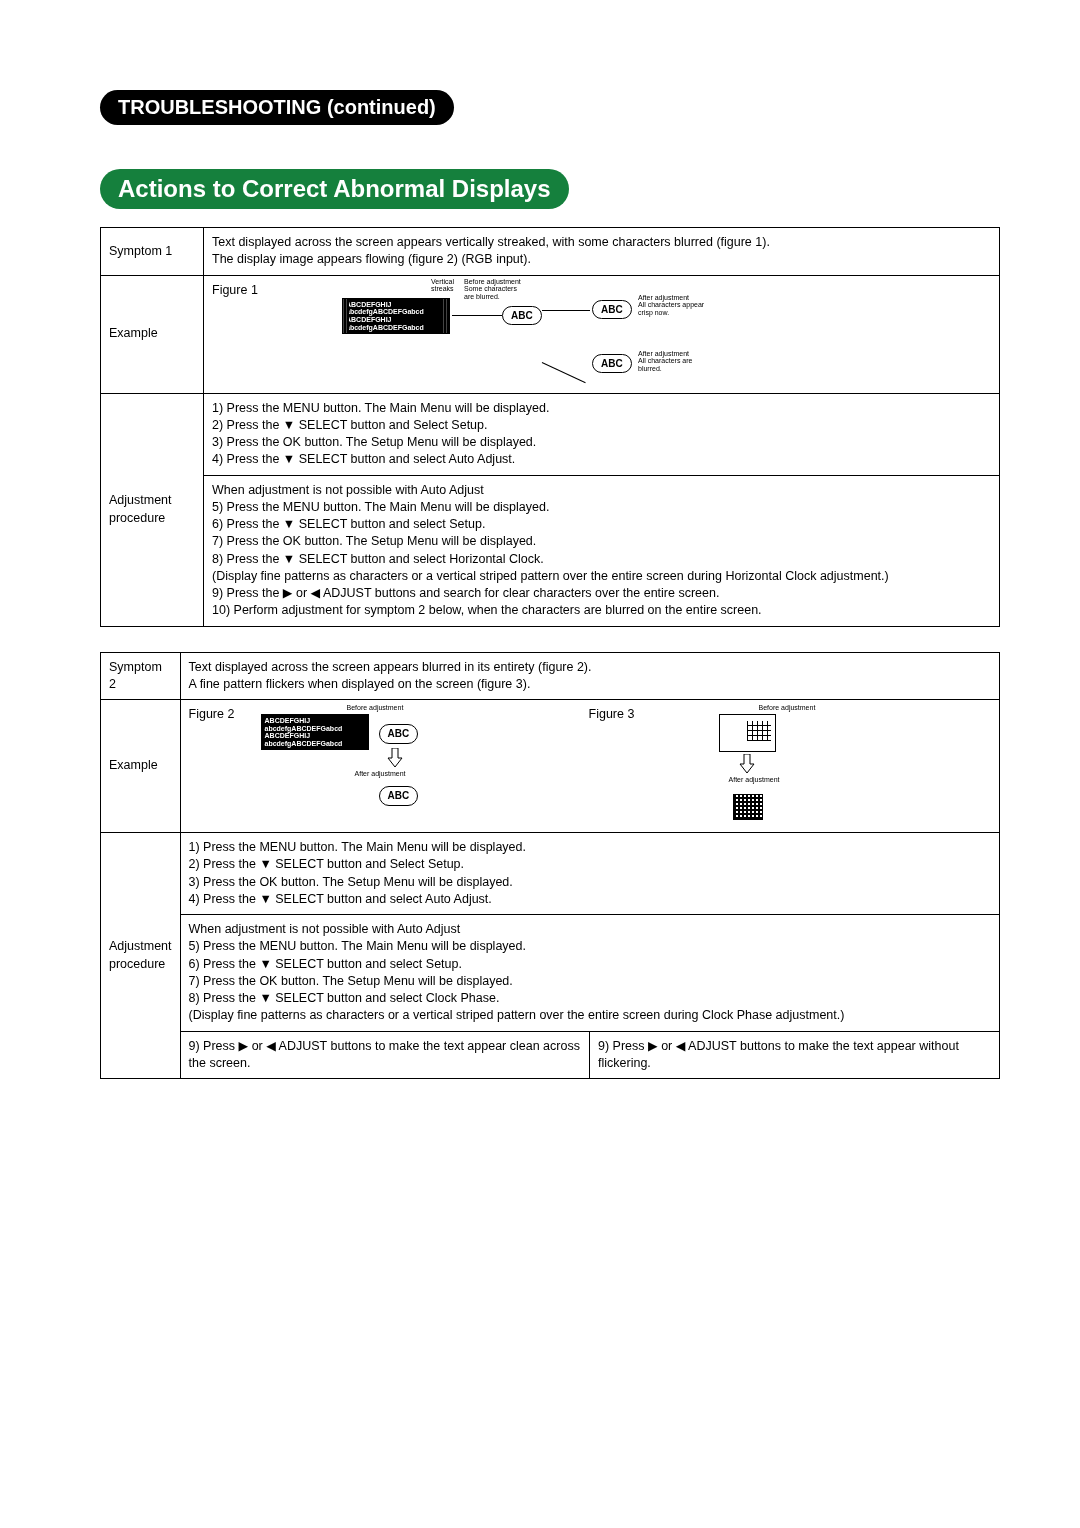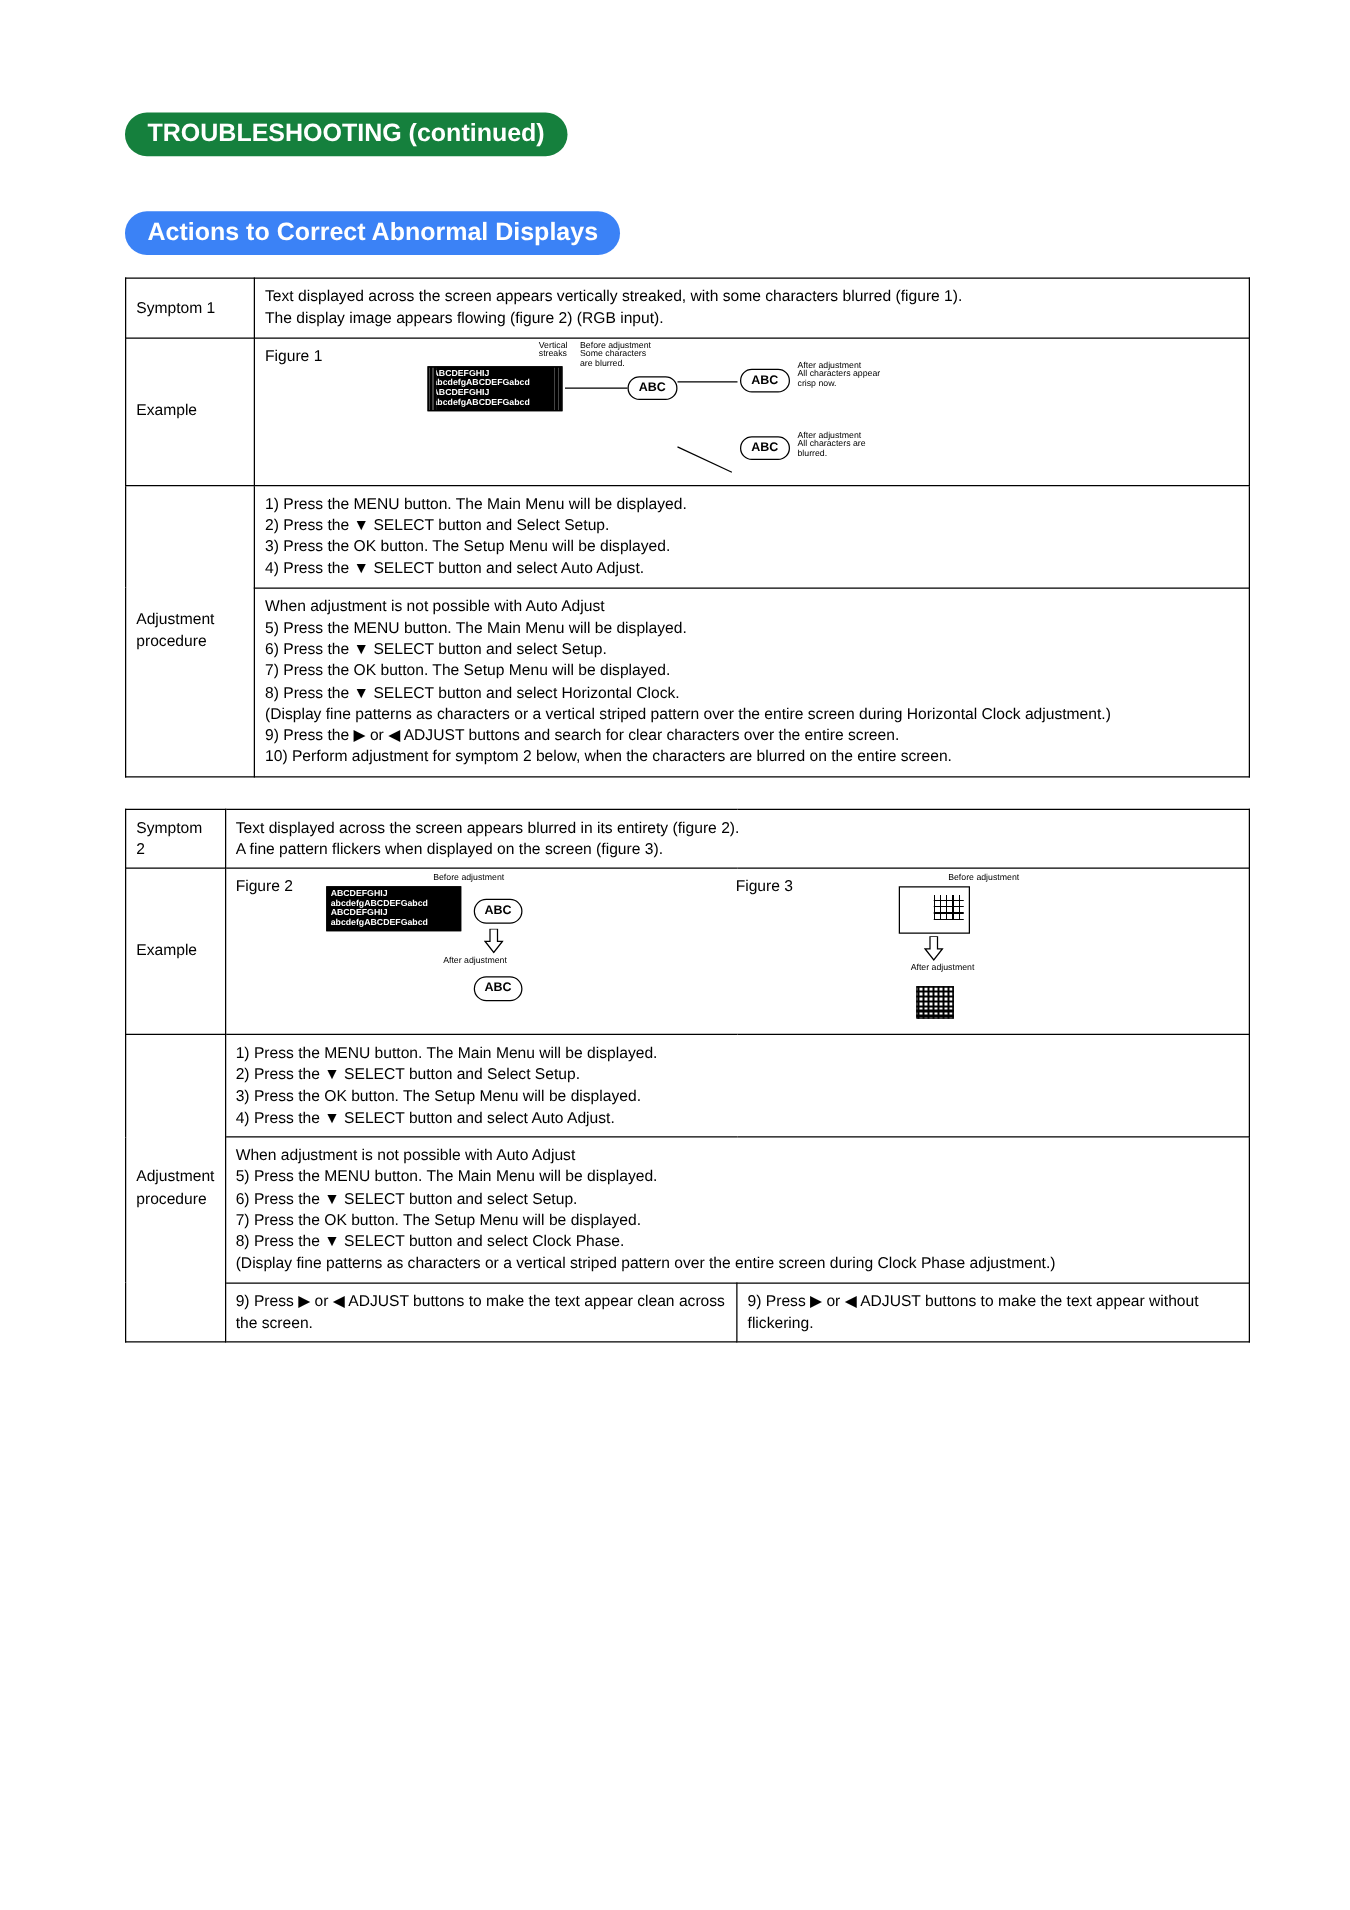--- a/index.html
+++ b/index.html
@@ -14,22 +14,22 @@
     padding: 90px 80px 50px 100px;
     box-sizing: border-box;
   }
   .pill {
     display: inline-block;
     color: #fff;
     font-weight: bold;
     border-radius: 999px;
     padding: 6px 18px;
   }
-  .pill-black { background: #15803d; font-size: 20px; }
-  .pill-gray  { background: #3b82f6; font-size: 20px; }
+  .pill-black { background: #000000; font-size: 20px; }
+  .pill-gray  { background: #15803d; font-size: 24px; }
   .subscript { margin-top: 44px; }
   .intro {
     margin-top: 22px;
     font-size: 13.5px;
     font-weight: bold;
     line-height: 1.35;
   }
   table.trouble {
     border-collapse: collapse;
     width: 100%;

